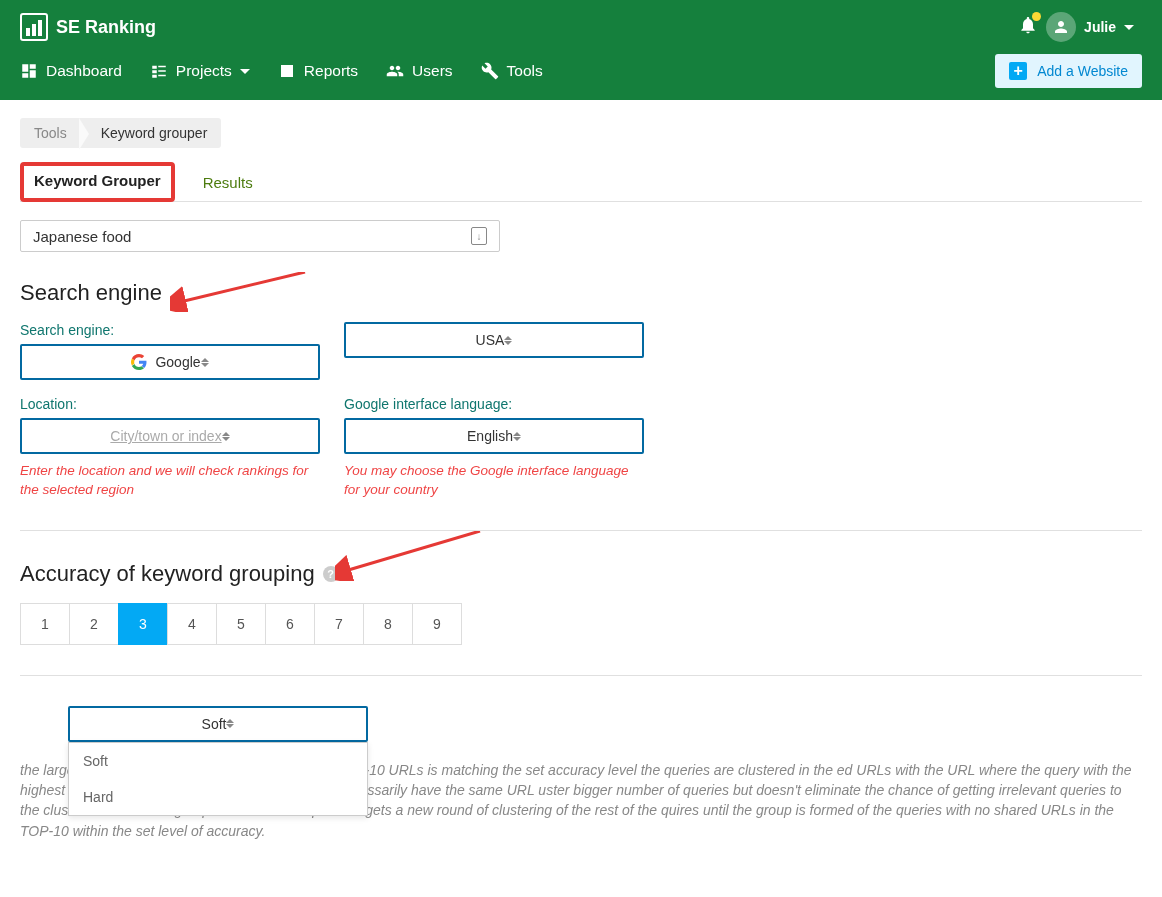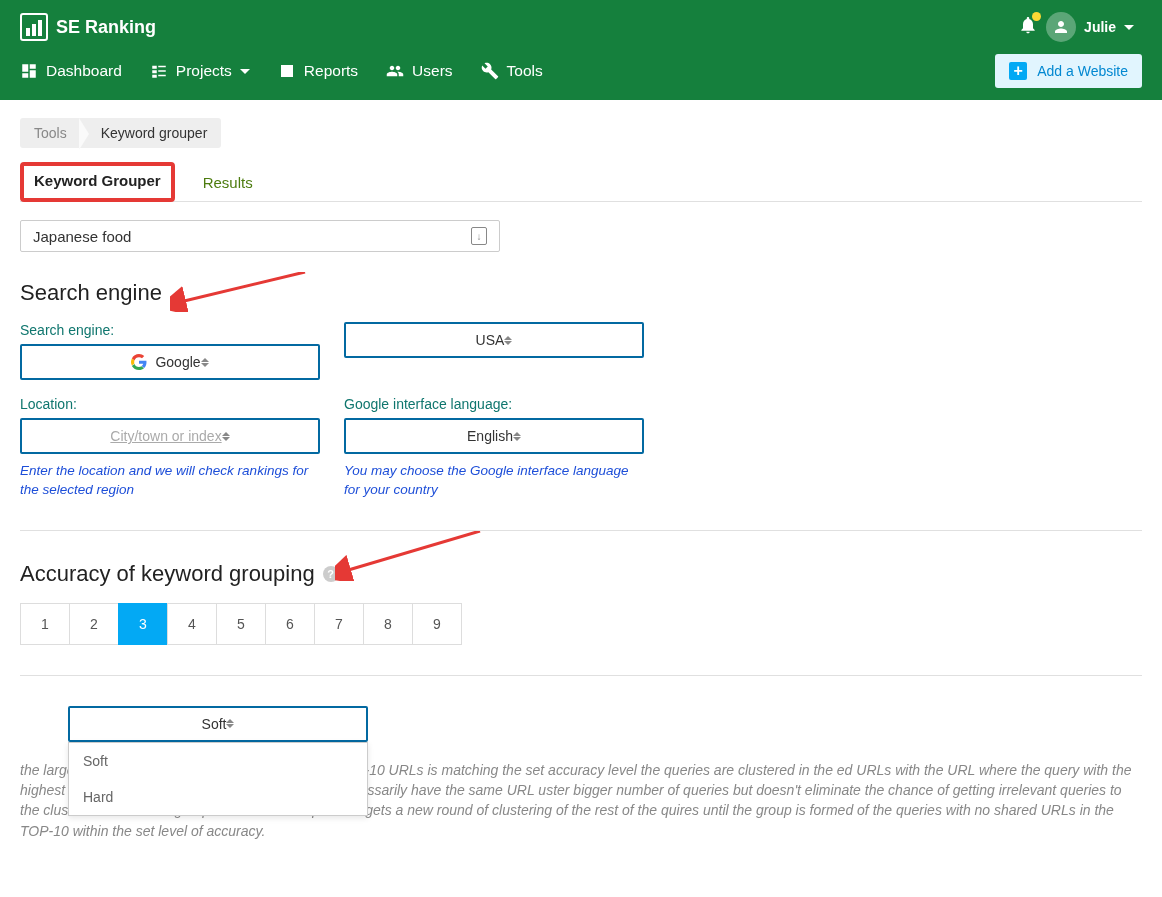--- a/index.html
+++ b/index.html
@@ -51,21 +51,21 @@
 .form-row { display: flex; gap: 24px; margin-top: 16px; }
 .form-col { width: 300px; }
 .form-label { font-size: 14px; color: #0f766e; margin-bottom: 6px; display: block; }
 .select { border: 2px solid #0369a1; border-radius: 2px; padding: 8px 0; display: flex; align-items: center; justify-content: center; cursor: pointer; background: #fff; width: 100%; }
 .select .left { display: flex; align-items: center; gap: 8px; }
 .google-icon { width: 16px; height: 16px; }
 .sort-icon { display: flex; flex-direction: column; gap: 1px; }
 .sort-icon::before { content: ""; width: 0; height: 0; border-left: 4px solid transparent; border-right: 4px solid transparent; border-bottom: 4px solid #888; }
 .sort-icon::after { content: ""; width: 0; height: 0; border-left: 4px solid transparent; border-right: 4px solid transparent; border-top: 4px solid #888; }
 .placeholder { color: #aaa; text-decoration: underline; }
-.hint { font-style: italic; color: #1d4ed8; font-size: 13.5px; margin-top: 8px; line-height: 1.4; }
+.hint { font-style: italic; color: #ef4444; font-size: 13.5px; margin-top: 8px; line-height: 1.4; }
 
 hr.divider { border: none; border-top: 1px solid #e0e0e0; margin: 30px 0; }
 
 .accuracy-btns { display: flex; margin-top: 16px; }
 .acc-btn { width: 50px; height: 42px; border: 1px solid #ddd; display: flex; align-items: center; justify-content: center; cursor: pointer; color: #555; margin-left: -1px; }
 .acc-btn:first-child { margin-left: 0; }
 .acc-btn.active { background: #03a9f4; color: #fff; border-color: #03a9f4; }
 
 .method-select-wrap { position: relative; width: 300px; margin-top: 16px; margin-left: 48px; }
 .dropdown { position: absolute; top: 100%; left: 0; right: 0; border: 1px solid #ccc; background: #fff; box-shadow: 0 2px 6px rgba(0,0,0,0.1); z-index: 10; }

